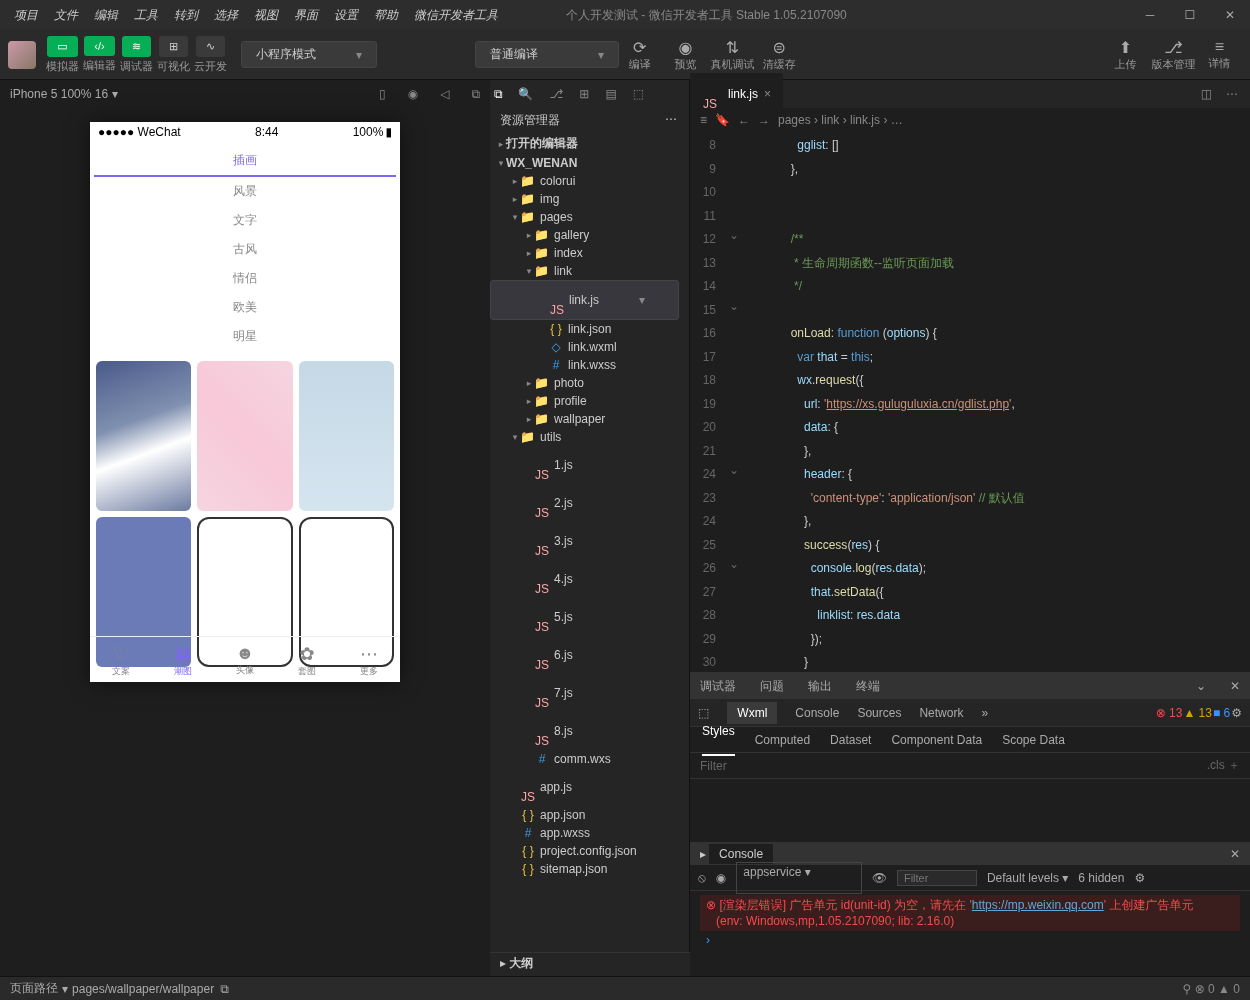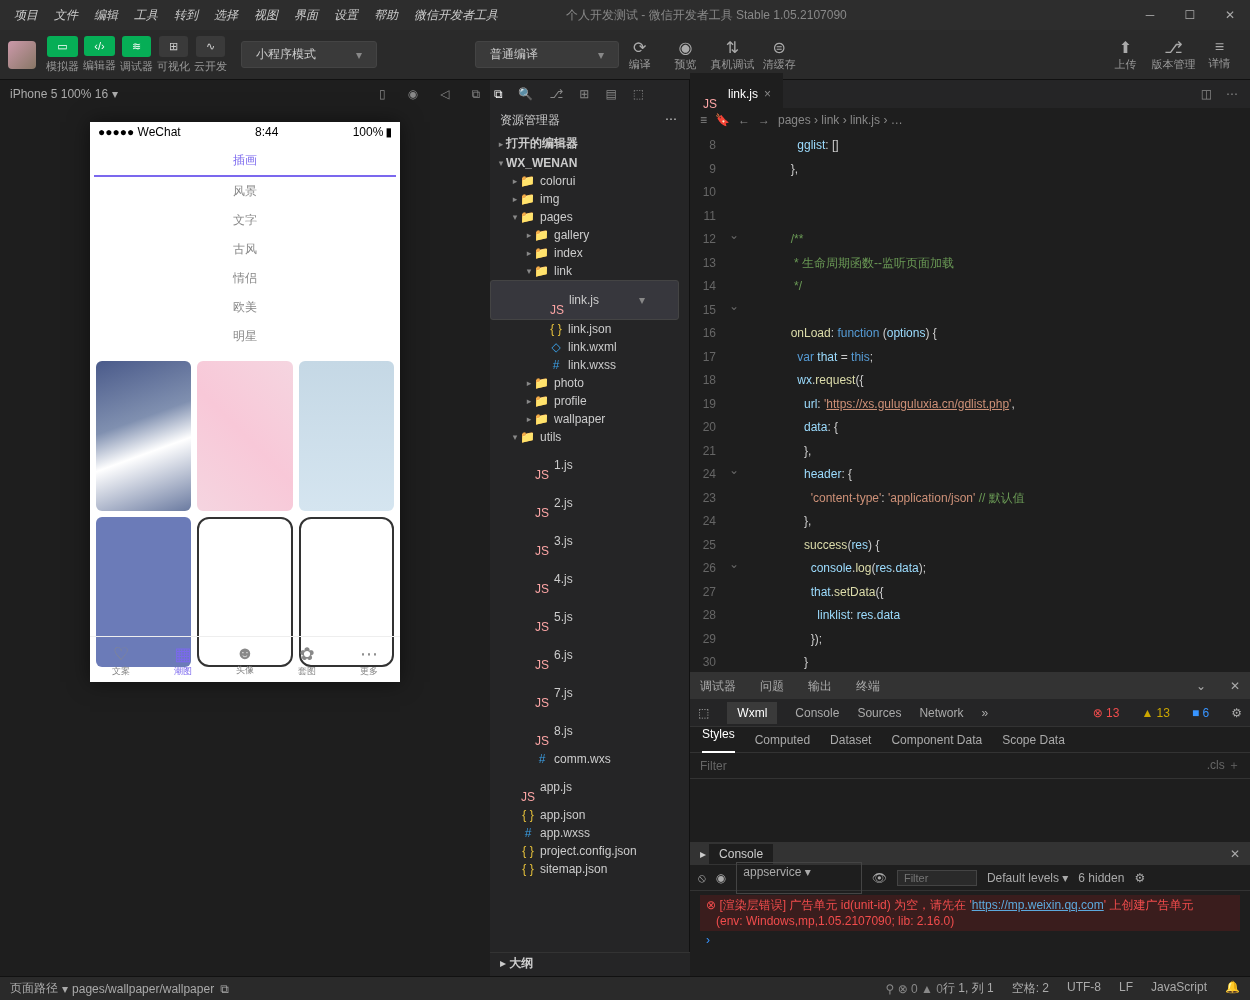--- a/index.html
+++ b/index.html
@@ -68,26 +68,26 @@
 .tk-c { color:#6a9955; }
 .tk-k { color:#569cd6; }
 .tk-f { color:#dcdcaa; }
 .tk-s { color:#ce9178; }
 .tk-s2 { color:#ce9178; text-decoration:underline; }
 .tk-p { color:#9cdcfe; }
 .devpanel { height:170px; border-top:1px solid #333; }
 .devtabs { height:26px; background:#333; display:flex; align-items:center; padding:0 10px; gap:24px; color:#aaa; font-size:12px; }
 .devtabs2 { height:28px; background:#252526; display:flex; align-items:center; padding:0 8px; gap:18px; color:#aaa; font-size:12px; border-bottom:1px solid #333; }
 .devtabs2 .act { background:#3a3a3a; padding:4px 10px; color:#fff; }
-.devstatus { margin-left:auto; display:flex; gap:22px; font-size:11px; }
+.devstatus { margin-left:auto; display:flex; gap:1px; font-size:11px; }
 .devstatus .e { color:#f14c4c; }
 .devstatus .w { color:#cca700; }
 .devstatus .i { color:#3794ff; }
 .styletabs { height:26px; display:flex; align-items:center; padding:0 12px; gap:20px; color:#aaa; border-bottom:1px solid #333; font-size:12px; }
-.styletabs .act { color:#fff; border-bottom:2px solid #fff; padding-bottom:10px; }
+.styletabs .act { color:#fff; border-bottom:2px solid #fff; padding-bottom:16px; }
 .filterrow { height:26px; display:flex; align-items:center; padding:0 10px; color:#666; border-bottom:1px solid #333; font-size:11px; }
 .filterrow .r { margin-left:auto; }
 .console { height:134px; border-top:1px solid #333; background:#1e1e1e; }
 .conhead { height:22px; background:#333; display:flex; align-items:center; padding:0 10px; color:#ccc; font-size:11px; }
 .conhead .t { background:#1e1e1e; padding:3px 10px; }
 .conhead .x { margin-left:auto; color:#aaa; }
 .conbar { height:26px; display:flex; align-items:center; padding:0 8px; gap:10px; color:#aaa; border-bottom:1px solid #333; font-size:11px; }
 .conbar select,.conbar input { background:#2a2a2a; color:#ccc; border:1px solid #444; padding:1px 6px; font-size:11px; }
 .conbody { padding:4px 10px; font-family:Consolas,monospace; font-size:11px; }
 .errline { background:#3a1d1d; color:#f14c4c; padding:2px 6px; line-height:16px; }
@@ -414,21 +414,13 @@
 
 <div class="outline">▸ <b>大纲</b></div>
 
 <div class="statusbar">
   <span>页面路径</span>
     <span style="margin:0 4px">▾</span>
   <span>pages/wallpaper/wallpaper</span>
   <span style="margin-left:6px">⧉</span>
   <span style="flex:1"></span>
   <span style="margin-right:auto;color:#888">⚲ ⊗ <span>0</span> ▲ <span>0</span></span>
-  <div class="r">
-    <span>行 1, 列 1</span>
-    <span>空格: 2</span>
-    <span>UTF-8</span>
-    <span>LF</span>
-    <span>JavaScript</span>
-    <span>🔔</span>
-  </div>
 </div>
 
 </body></html>

